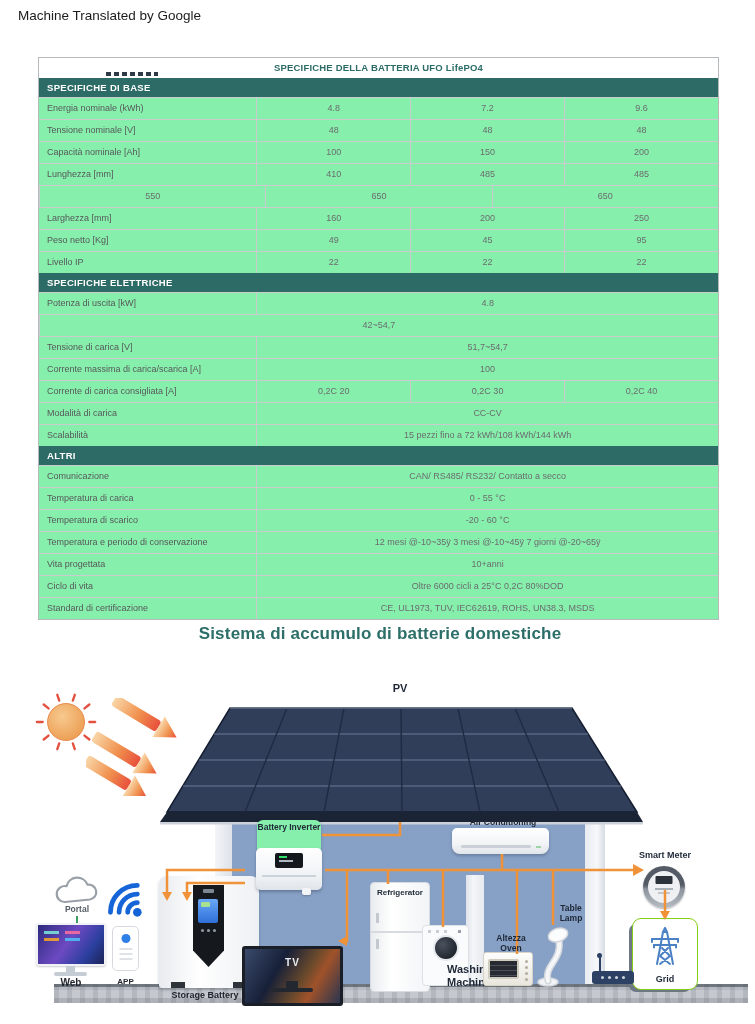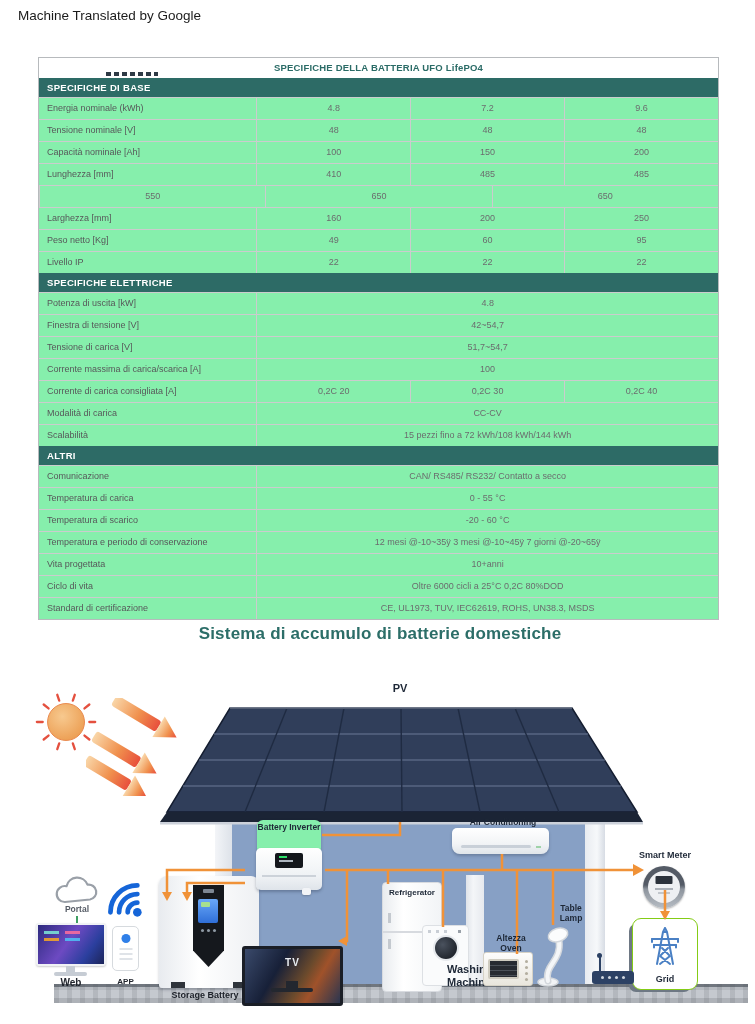--- a/index.html
+++ b/index.html
@@ -54,21 +54,21 @@
            background:linear-gradient(180deg,#ffffff,#f2f4f6 60%,#e0e5ea);box-shadow:0 2px 3px rgba(30,40,60,.25);}
   .ac-slot{left:9px;top:17px;width:70px;height:2.5px;background:#c9d0d8;border-radius:2px;}
   .ac-led{left:84px;top:18px;width:5px;height:2px;background:#9fd3a8;}
 
   .tv{left:242px;top:262px;width:101px;height:60px;background:#1a1e26;border-radius:3px;padding:3px;box-sizing:border-box;z-index:5;margin-top:24px;}
   .tv-screen{width:100%;height:100%;background:linear-gradient(120deg,#3a4a6b,#172038 35%,#6b4a2c 60%,#a0522a 72%,#2a3550);position:relative;}
   .tv-text{position:absolute;left:0;right:0;top:8px;text-align:center;color:#e9edf2;font-size:10px;font-weight:bold;letter-spacing:1px;}
   .tv-neck{left:286px;top:321px;width:12px;height:8px;background:#23272f;z-index:5;}
   .tv-base{left:271px;top:328px;width:42px;height:4px;background:#23272f;border-radius:2px;z-index:5;}
 
-  .fridge{left:382px;top:222px;width:60px;height:110px;border:1px solid #d8dbe0;border-radius:4px;box-sizing:border-box;z-index:5;
+  .fridge{left:370px;top:222px;width:60px;height:110px;border:1px solid #d8dbe0;border-radius:4px;box-sizing:border-box;z-index:5;
           background:linear-gradient(90deg,#e9ecef,#ffffff 35%,#f2f4f6);}
   .fridge-label{left:0;right:0;top:5px;font-size:8px;}
   .fridge-line{left:0;right:0;top:48px;height:1.5px;background:#d7dadf;}
   .fridge-h1{left:5px;top:30px;width:2.5px;height:10px;background:#c4c9cf;}
   .fridge-h2{left:5px;top:56px;width:2.5px;height:10px;background:#c4c9cf;}
 
   .washer{left:422px;top:265px;width:47px;height:61px;background:#fafbfc;border:1px solid #dde0e4;border-radius:4px;box-sizing:border-box;z-index:5;}
   .washer-ctrl{left:5px;top:4px;width:3px;height:3px;background:#c9ced5;box-shadow:8px 0 #c9ced5,16px 0 #c9ced5,30px 0 #9aa1a9;}
   .washer-door{left:10px;top:9px;width:26px;height:26px;border-radius:50%;border:2.5px solid #e6e9ed;box-sizing:border-box;
                background:radial-gradient(circle at 35% 35%,#4a525e,#22272f 70%);}
@@ -169,36 +169,35 @@
         </div>
         <div class="t-row">
           <div class="t-label">Larghezza [mm]</div>
           <div class="t-cell">160</div>
           <div class="t-cell">200</div>
           <div class="t-cell">250</div>
         </div>
         <div class="t-row">
           <div class="t-label">Peso netto [Kg]</div>
           <div class="t-cell">49</div>
-          <div class="t-cell">60</div>
+          <div class="t-cell">45</div>
           <div class="t-cell">95</div>
         </div>
         <div class="t-row">
           <div class="t-label">Livello IP</div>
           <div class="t-cell">22</div>
           <div class="t-cell">22</div>
           <div class="t-cell">22</div>
         </div>
         <div class="t-band">SPECIFICHE ELETTRICHE</div>
         <div class="t-row">
           <div class="t-label">Potenza di uscita [kW]</div>
           <div class="t-cell t-span">4.8</div>
         </div>
         <div class="t-row">
-          <div class="t-label">Finestra di tensione [V]</div>
           <div class="t-cell t-span">42~54,7</div>
         </div>
         <div class="t-row">
           <div class="t-label">Tensione di carica [V]</div>
           <div class="t-cell t-span">51,7~54,7</div>
         </div>
         <div class="t-row">
           <div class="t-label">Corrente massima di carica/scarica [A]</div>
           <div class="t-cell t-span">100</div>
         </div>

